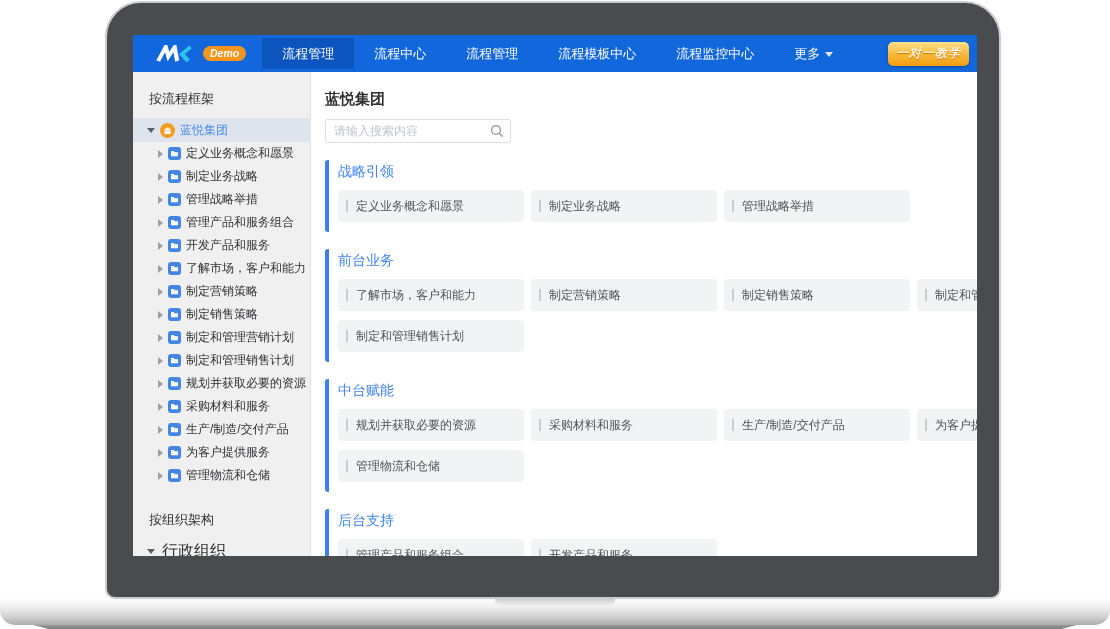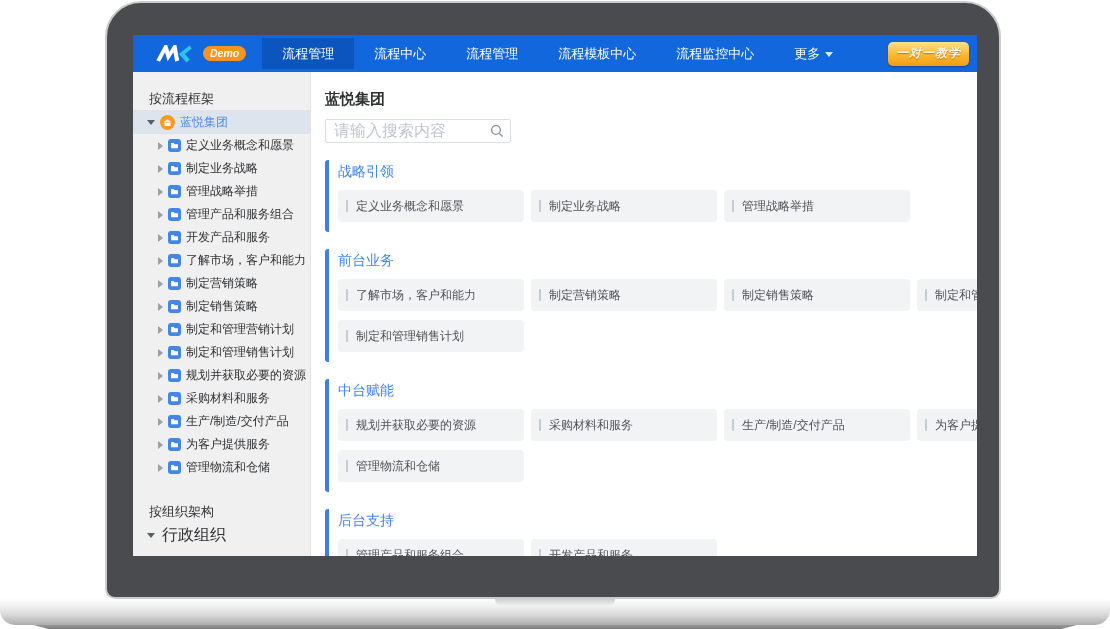--- a/index.html
+++ b/index.html
@@ -36,21 +36,21 @@
                border-top:5px solid rgba(255,255,255,.85); vertical-align:middle; }
   .promo { margin-left:auto; margin-right:8px; font-style:italic; letter-spacing:1px;
            background:linear-gradient(180deg,#FFE08A 0%,#F7B733 55%,#F49D12 100%);
            border-radius:5px; padding:3px 8px 4px; font-size:12px; font-weight:bold;
            color:#FFF8E1; text-shadow:0 1px 1px #C96F00; box-shadow:0 1px 2px rgba(0,0,0,.3);
            cursor:pointer; white-space:nowrap;text-align:right; }
 
   
   .body-row { display:flex; height:490px; }
   .sidebar { width:178px; flex-shrink:0; background:#F0F0F1; border-right:1px solid #E2E2E4; overflow:hidden; }
-  .side-title { padding:18px 0 2px 16px; font-size:13px; color:#303133; white-space:nowrap; }
+  .side-title { padding:18px 0 10px 16px; font-size:13px; color:#303133; white-space:nowrap; }
   .side-title.org-title { padding-top:24px; }
   .tree-root { height:24px; display:flex; align-items:center; padding-left:14px;
                background:#DEE4EE; cursor:pointer; white-space:nowrap; }
   .tree-root.org { background:transparent; }
   .tree-root-label { color:#4E8BE6; font-size:12px; margin-left:5px; }
   .org-root-label { color:#303133; font-size:16px; margin-left:2px; }
   .caret-down { width:0; height:0; border-left:4px solid transparent; border-right:4px solid transparent;
                 border-top:5px solid #5A5E66; margin-right:5px; flex-shrink:0; }
   .caret-right { width:0; height:0; border-top:4px solid transparent; border-bottom:4px solid transparent;
                  border-left:5px solid #9AA0A6; margin-right:5px; flex-shrink:0; }
@@ -58,21 +58,21 @@
                font-size:12px; color:#303133; cursor:pointer; white-space:nowrap; }
   .doc-icon { display:flex; margin-right:5px; flex-shrink:0; }
   .org-icon { display:flex; flex-shrink:0; }
   .tree-label { overflow:hidden; }
 
   
   main { flex:1; padding:18px 0 0 14px; }
   .page-title { font-size:15px; font-weight:bold; color:#303133; }
   .search-box { position:relative; width:186px; margin-top:10px; }
   .search-input { width:100%; height:24px; border:1px solid #DCDFE6; border-radius:2px;
-                  padding:0 26px 0 8px; font-size:16px; color:#333; outline:none;
+                  padding:0 26px 0 8px; font-size:12px; color:#333; outline:none;
                   font-family:"Liberation Sans","DejaVu Sans",sans-serif; }
   .search-input::placeholder { color:#C0C4CC; }
   .search-icon { position:absolute; right:7px; top:5px; }
   .section { border-left:4px solid #3D7FE8; border-radius:3px; padding:3px 0 10px 9px; margin-top:17px; }
   .section-title { color:#4285F4; font-size:14px; }
   .cards { display:flex; flex-wrap:wrap; width:775px; }
   .card { width:186px; height:32px; background:#F2F3F5; border-radius:4px; display:flex;
           align-items:center; margin:9px 7px 0 0; padding-left:8px; cursor:pointer; flex-shrink:0; }
   .card-tick { width:2px; height:12px; background:#C8CCD4; margin-right:8px; flex-shrink:0; }
   .card-label { font-size:12px; color:#4E5358; white-space:nowrap; }

